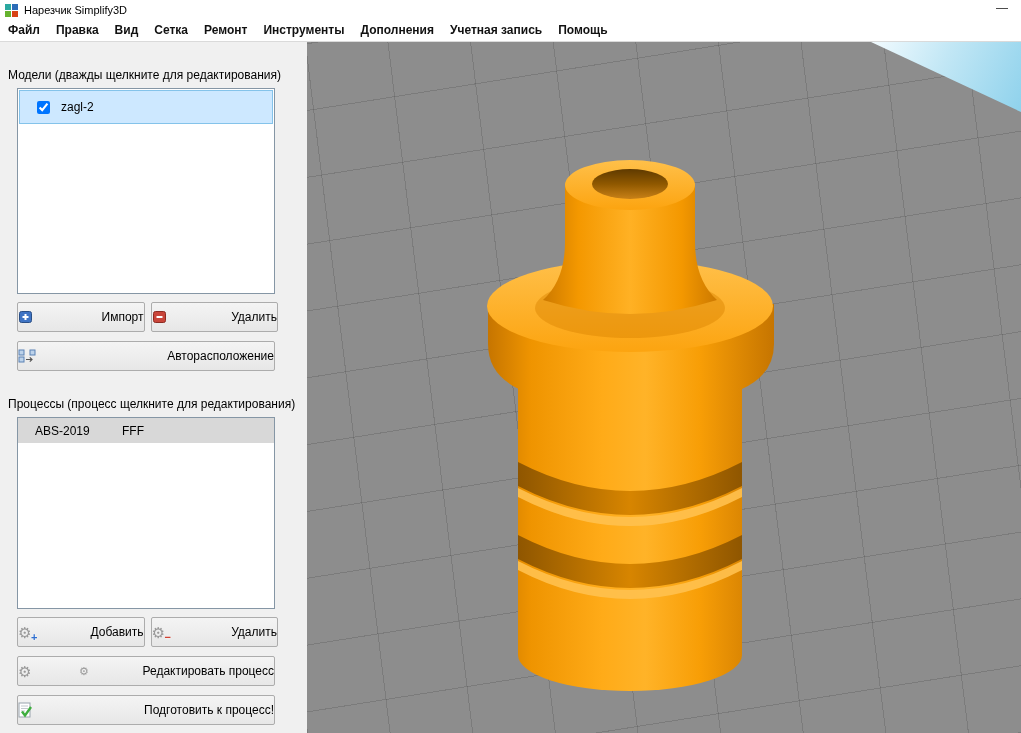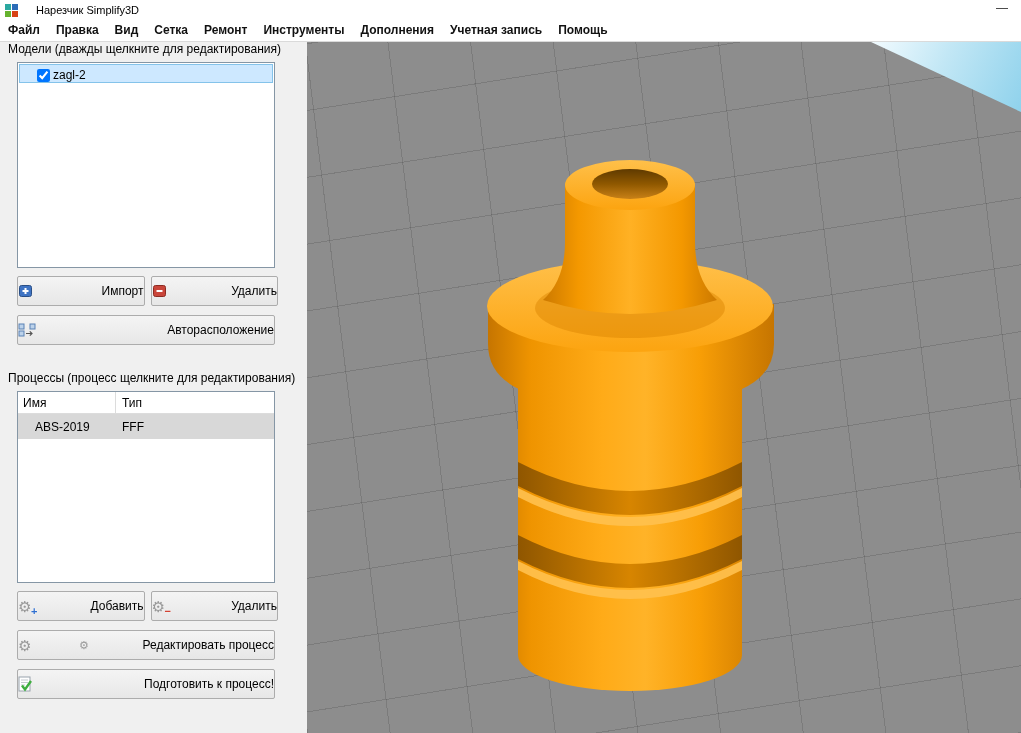--- a/index.html
+++ b/index.html
@@ -3,40 +3,40 @@
 <meta charset="utf-8">
 <style>
   * { margin:0; padding:0; box-sizing:border-box; }
   html,body { width:1021px; height:733px; overflow:hidden; background:#f0f0f0;
               font-family:"Liberation Sans", sans-serif; }
 
   
   .titlebar { height:20px; background:#ffffff; display:flex; align-items:center;
               padding-left:5px; position:relative; font-size:11px; }
   .app-icon svg { display:block; }
-  .win-title { margin-left:18px; color:#000; }
+  .win-title { margin-left:6px; color:#000; }
   .min-btn { position:absolute; right:2px; top:0; width:34px; height:20px; text-align:center;
              line-height:16px; font-size:12px; color:#333; cursor:default; }
 
   
   .menubar { height:22px; background:#ffffff; display:flex; align-items:center;
              font-size:12px; border-bottom:1px solid #dadada;font-weight:bold; }
   .menu-item { padding:0 8px; line-height:21px; color:#111; cursor:default; }
 
   
   .main { display:flex; height:691px; }
-  .sidebar { width:295px; flex:none; background:#f0f0f0; padding-top:0; overflow:hidden; }
+  .sidebar { width:295px; flex:none; background:#f0f0f0; padding-top:26px; overflow:hidden; }
   .splitter { width:12px; flex:none; background:#f0f0f0; }
 
   .group-label { font-size:12px; color:#000; margin:0 8px 6px; white-space:nowrap; }
   .sec2 { margin-top:26px; }
 
   .listbox { width:258px; height:206px; margin-left:17px; background:#fff;
              border:1px solid #8596a5; padding:1px; }
-  .model-row { height:19px; display:flex; align-items:flex-end; gap:3px; padding-left:17px;
+  .model-row { height:34px; display:flex; align-items:center; gap:11px; padding-left:17px;
                background:#cde8ff; border:1px solid #84c3ea; font-size:12px; }
   .cb { width:13px; height:13px; margin:0; }
 
   .btn-row { display:flex; gap:6px; margin:8px 17px 0; }
   button { flex:1; height:30px; background:linear-gradient(#f4f4f4,#e7e7e7);
            border:1px solid #acacac; border-radius:2px; font-family:inherit; font-size:12px;
            display:flex; align-items:center; justify-content:space-between; gap:6px; color:#000;
            cursor:default; }
   button.wide { flex:none; width:258px; margin:9px 0 0 17px; }
   .ic svg { display:block; }
@@ -140,24 +140,20 @@
             <rect x="1" y="8" width="5" height="5" fill="#bcd2ea" stroke="#5b82b5"></rect>
             <path d="M8 10.5h6m-2.2-2.2 2.2 2.2-2.2 2.2" stroke="#555" fill="none" stroke-width="1.2"></path>
           </svg>
         </span>
         <span>Авторасположение</span>
       </button>
 
       <div class="group-label sec2">Процессы (процесс щелкните для редактирования)</div>
 
       <div class="proc-table">
-        <div class="thead">
-          <div class="th c-name">Имя</div>
-          <div class="th c-type">Тип</div>
-        </div>
         <div class="trow">
           <div class="td c-name">ABS-2019</div>
           <div class="td c-type">FFF</div>
         </div>
       </div>
 
       <div class="btn-row">
         <button>
           <span class="ic gear-ic">
             <span>⚙</span><b class="badge blue">+</b>

